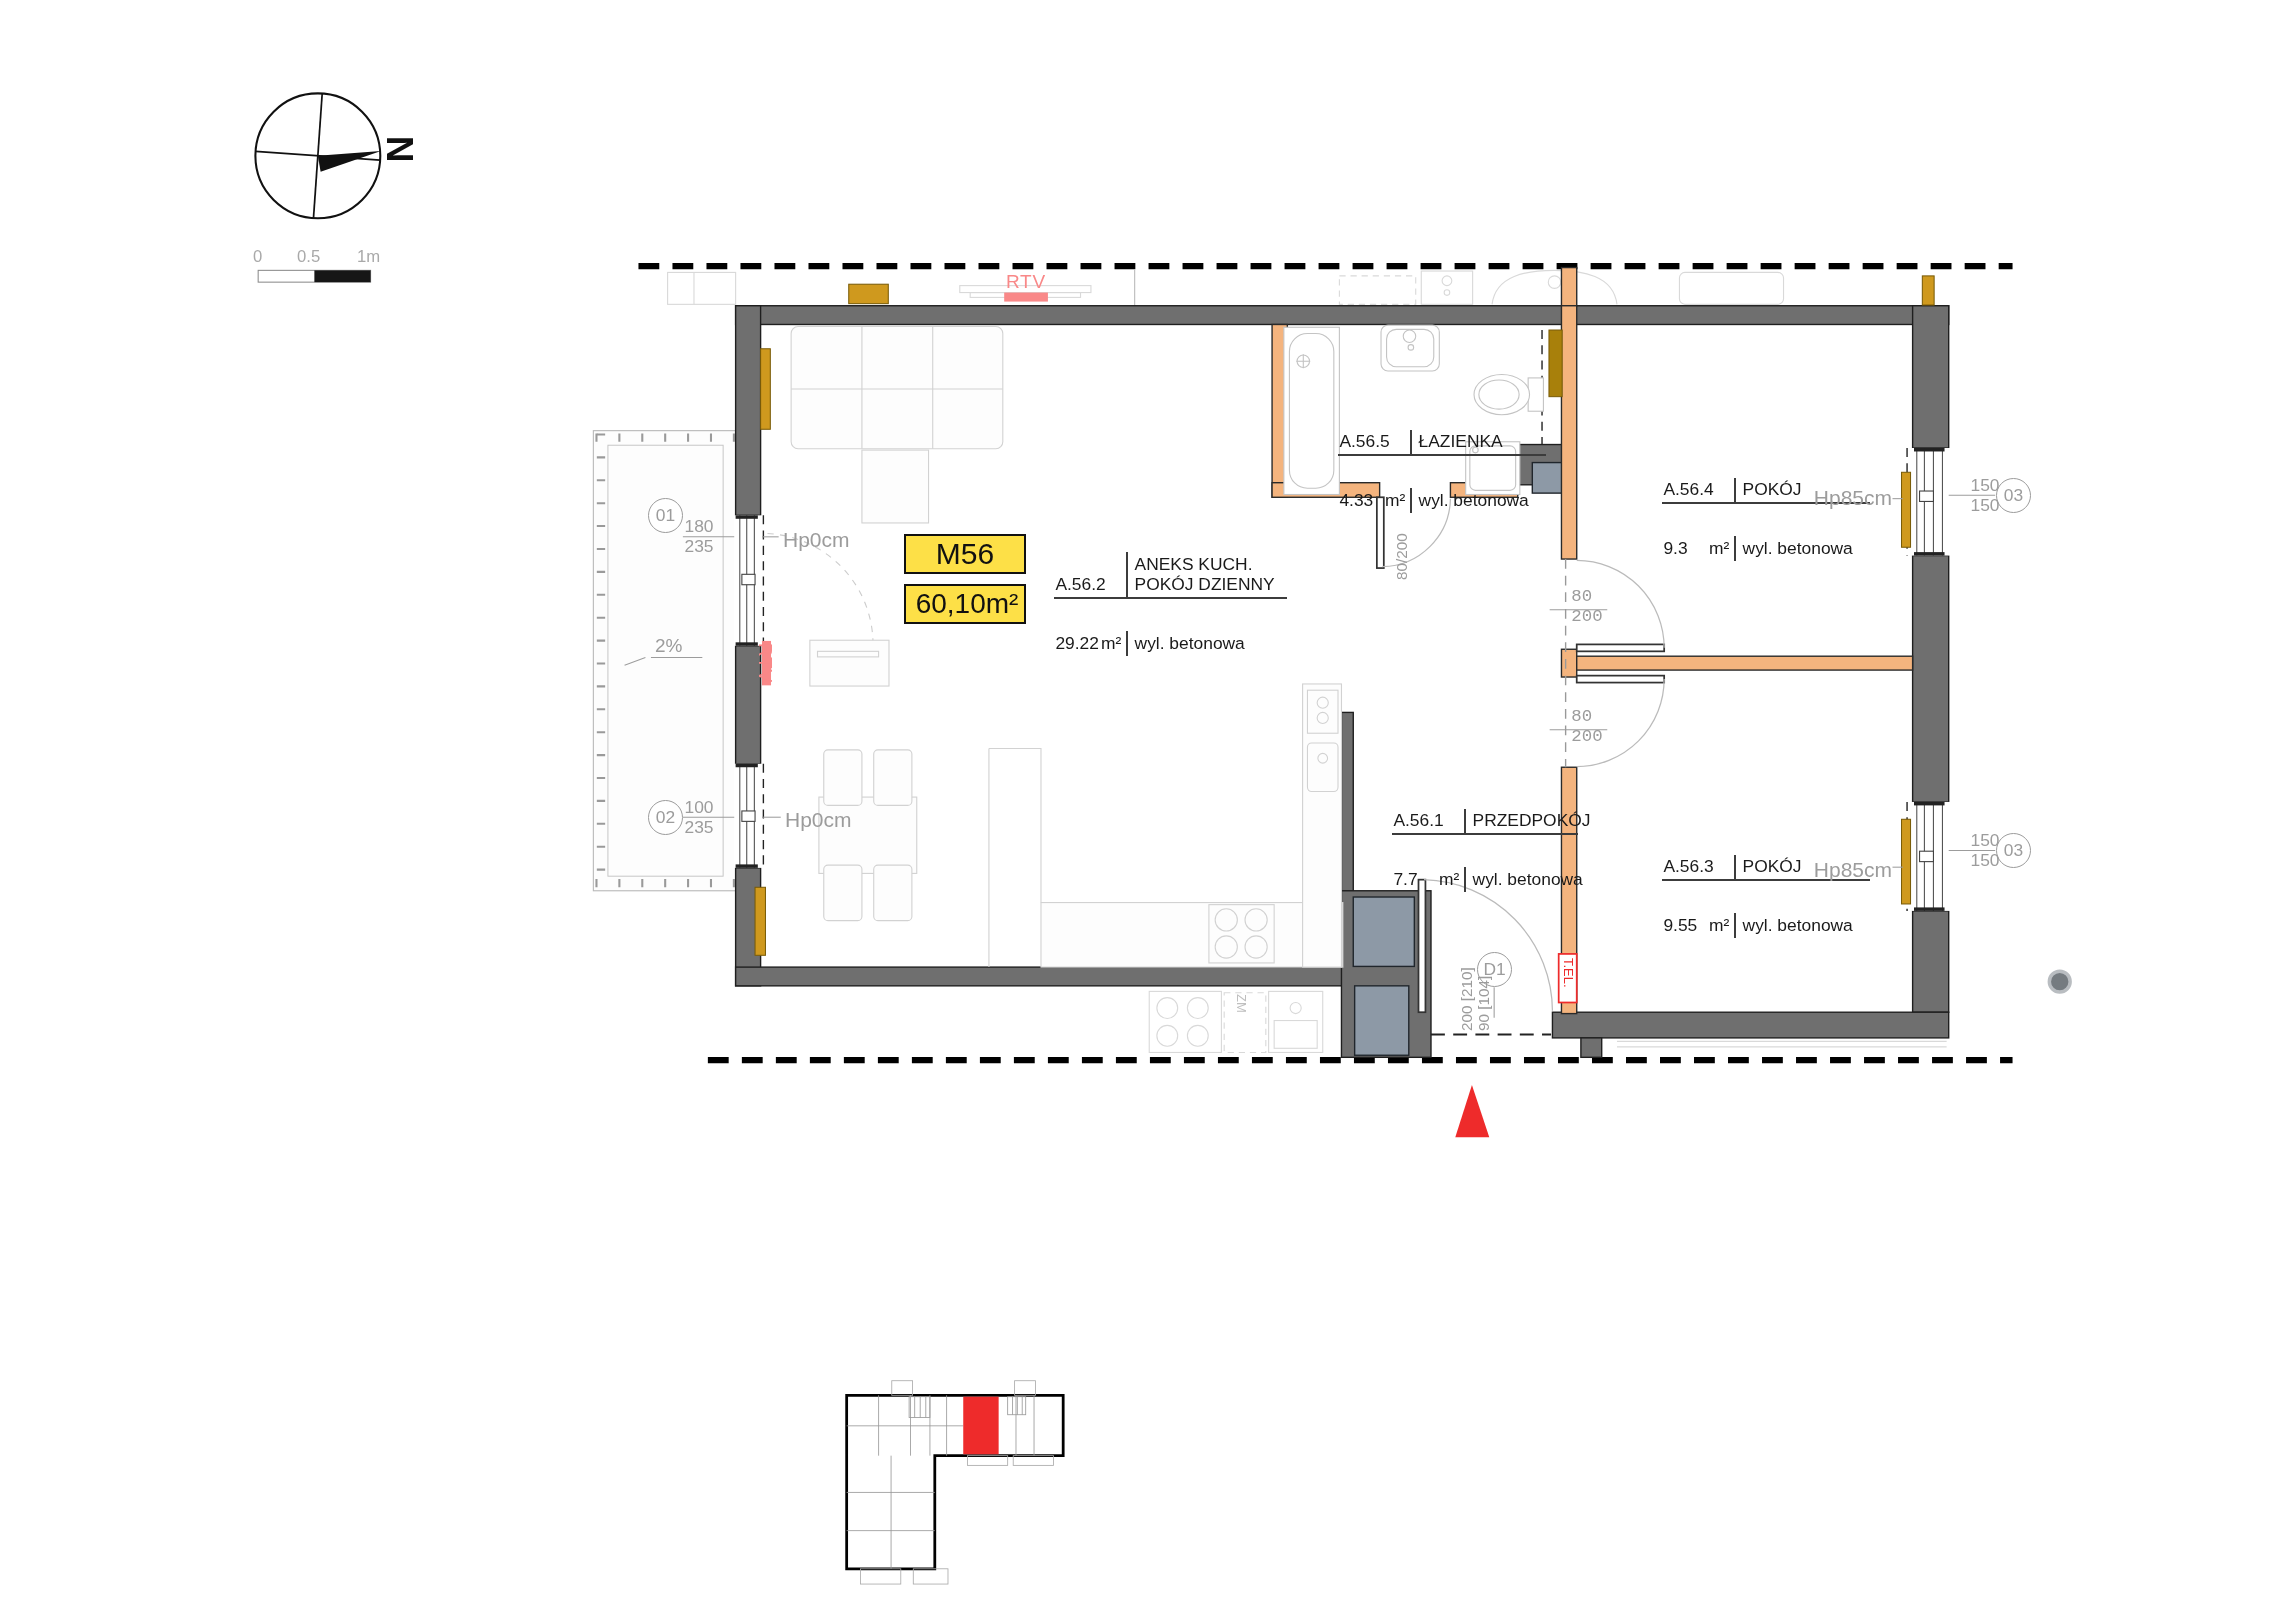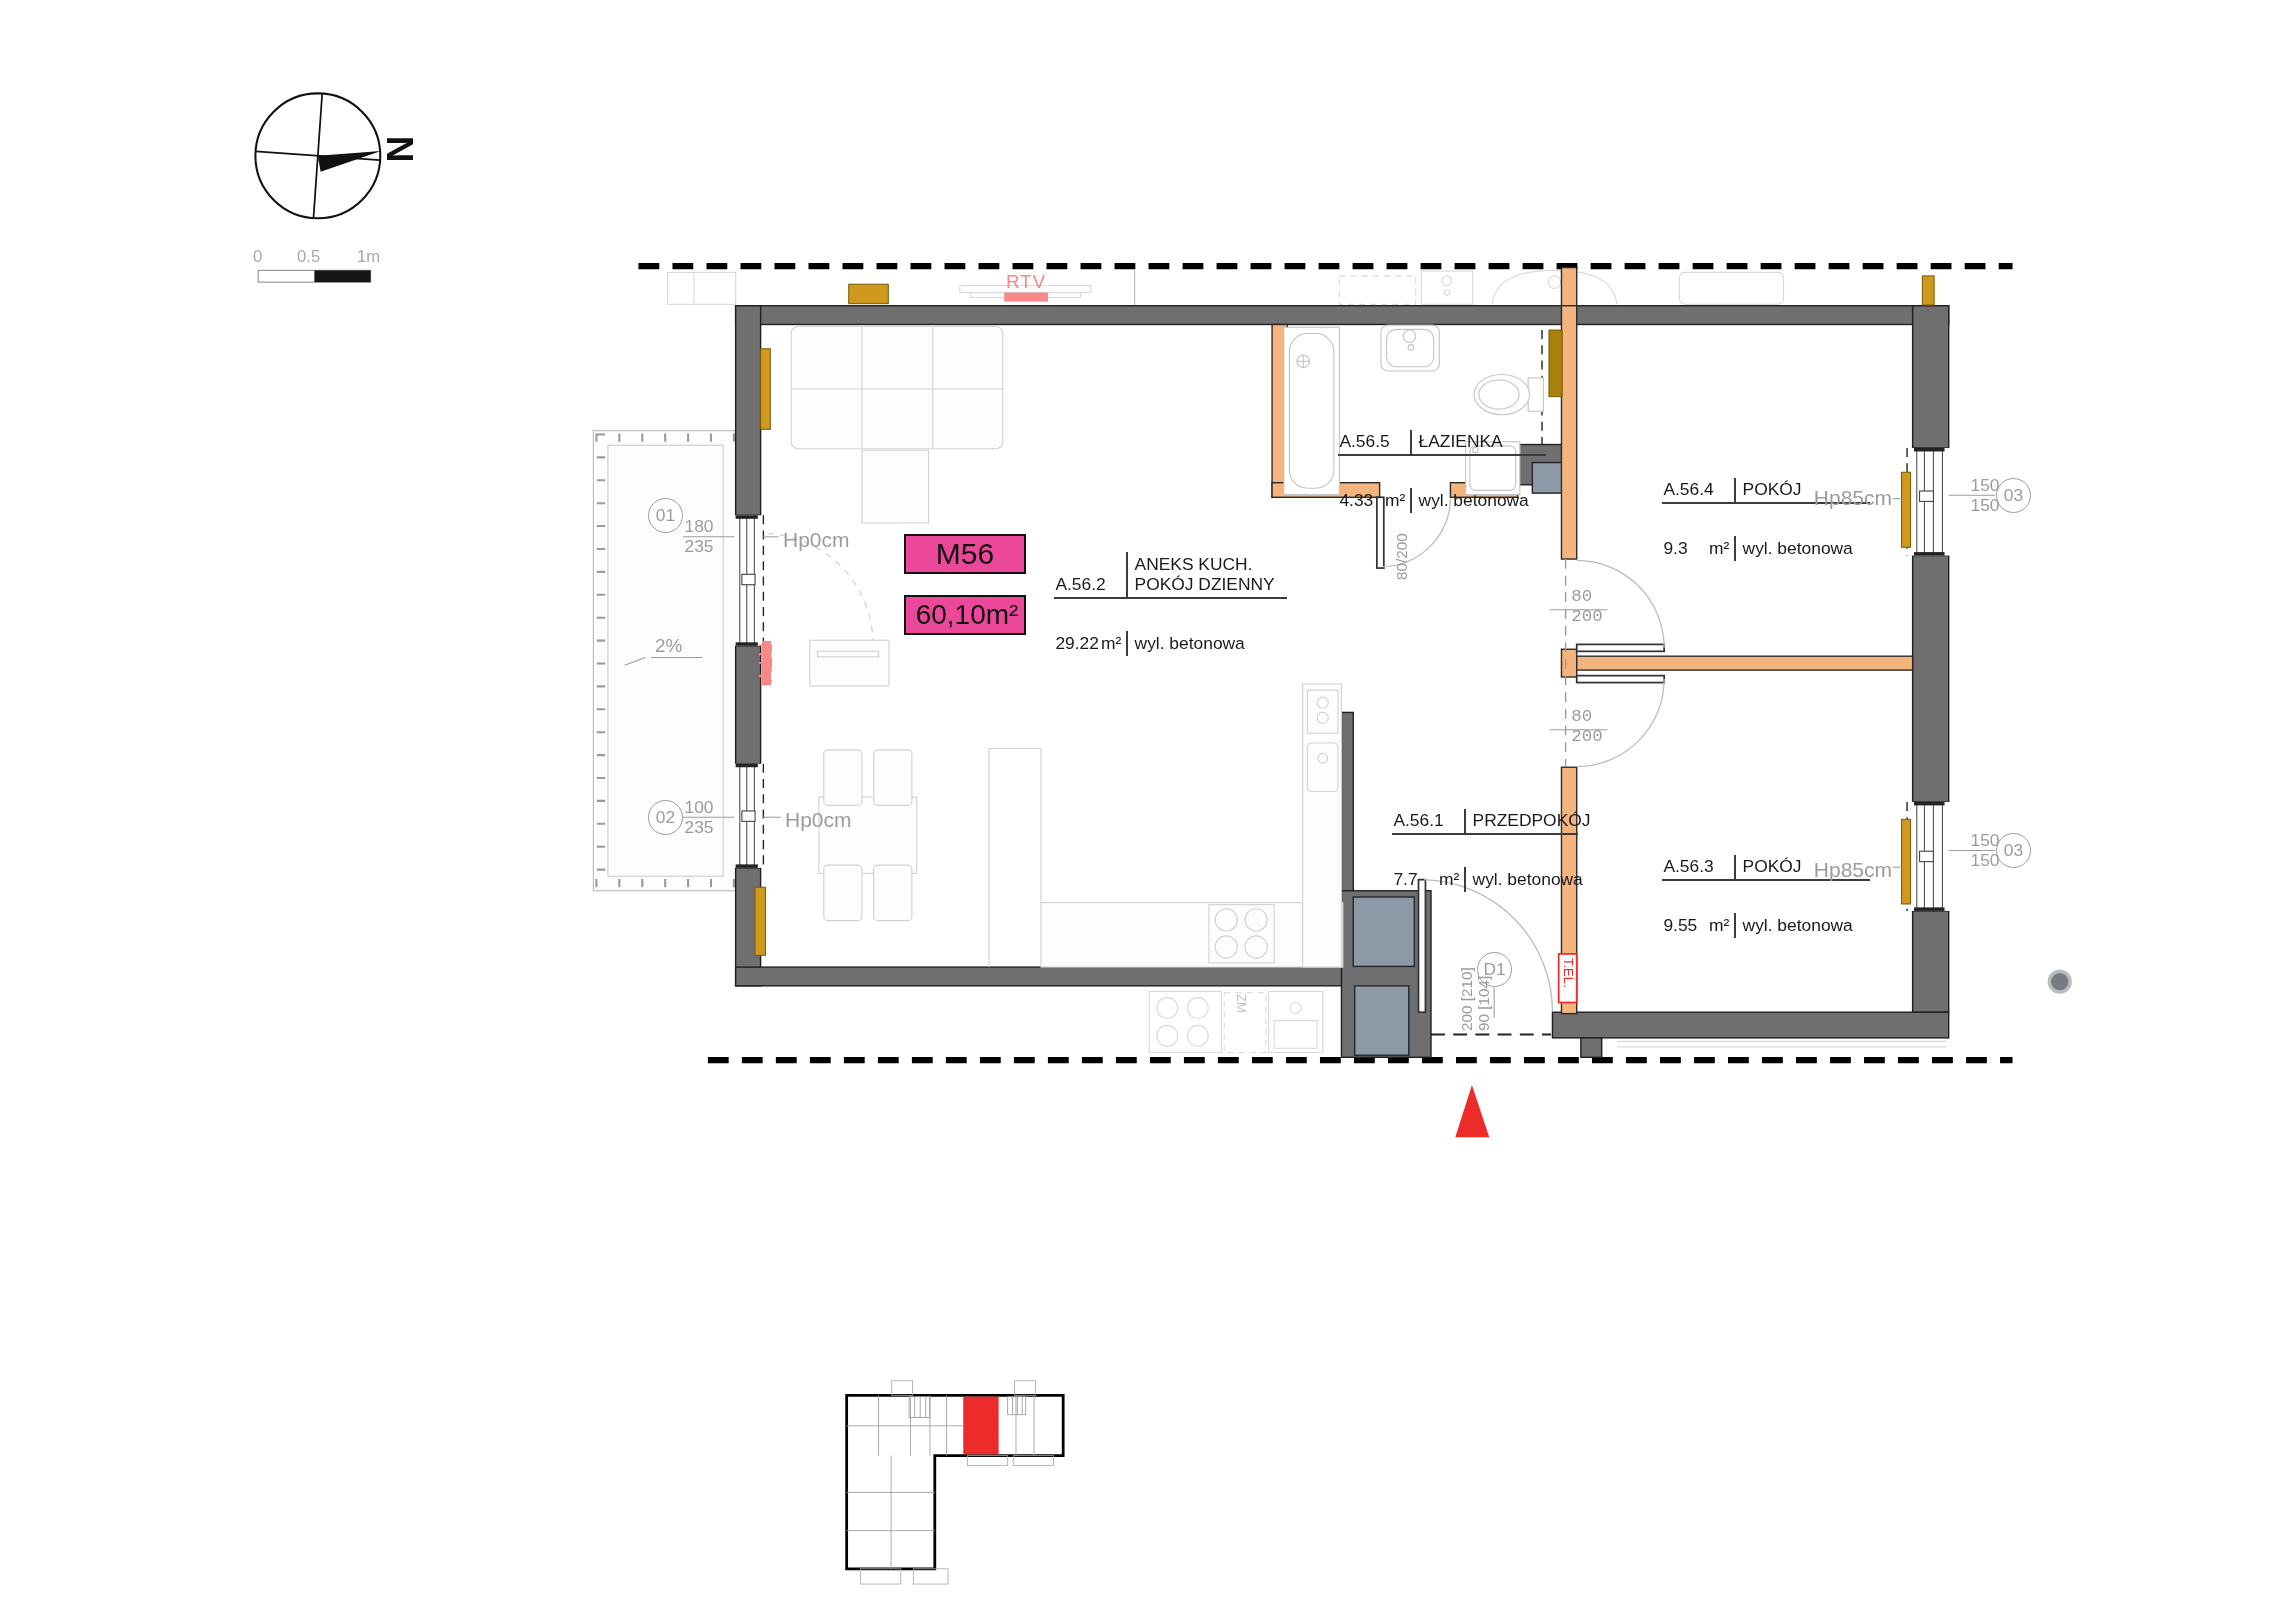--- a/index.html
+++ b/index.html
@@ -9,23 +9,23 @@
   .abs{position:absolute;}
   .dim{color:var(--dim);font-size:21px;line-height:1.1;white-space:nowrap;}
   .circ{position:absolute;width:35px;height:35px;border:1.4px solid var(--dim);border-radius:50%;
         display:flex;align-items:center;justify-content:center;
         font-size:17.4px;color:var(--dim);background:#fff;box-sizing:border-box;}
   .frac{position:absolute;width:44px;text-align:center;font-size:17.4px;color:var(--dim);line-height:20px;}
   .ddim{position:absolute;font-size:17.4px;color:var(--dim);line-height:20px;padding-left:8.3px;font-family:Liberation Mono, monospace;}
   .rot90{transform:rotate(90deg);transform-origin:left top;}
   .rotm90{transform:rotate(-90deg);transform-origin:left top;}
   .unit-card{position:absolute;left:904px;top:534px;width:122px;}
-  .uc-box{border:2.8px solid #111;background:#ec4899;height:36px;display:flex;align-items:center;
+  .uc-box{border:2.8px solid #111;background:#fde047;height:36px;display:flex;align-items:center;
           justify-content:center;font-size:30px;color:#111;text-align:center;}
-  .uc-box + .uc-box{margin-top:21px;justify-content:space-between;padding:0 9.7px;font-size:28px;}
+  .uc-box + .uc-box{margin-top:10px;justify-content:space-between;padding:0 9.7px;font-size:28px;}
   .rtable{position:absolute;font-size:17.4px;line-height:1.2;color:#1a1a1a;white-space:nowrap;}
   .rt-row{display:flex;align-items:flex-end;}
   .rt-id{width:66px;flex:none;padding:1.4px 4.2px 2.1px 1.4px;margin-top:32px;}
   .rt-name{border-left:2.1px solid #3c3c3c;padding:1.4px 0 2.1px 7px;}
   .rt-bot{border-top:2.1px solid #3c3c3c;}
   .rt-area{display:flex;justify-content:space-between;}
   .redtxt{color:var(--soft_red);}
   .loc-title{position:absolute;left:790px;top:1308px;font-size:28px;line-height:37px;color:#0c0c0c;}
   .n-letter{position:absolute;left:386px;top:128px;font-size:37px;font-weight:700;color:#111;
             transform:rotate(90deg);}

